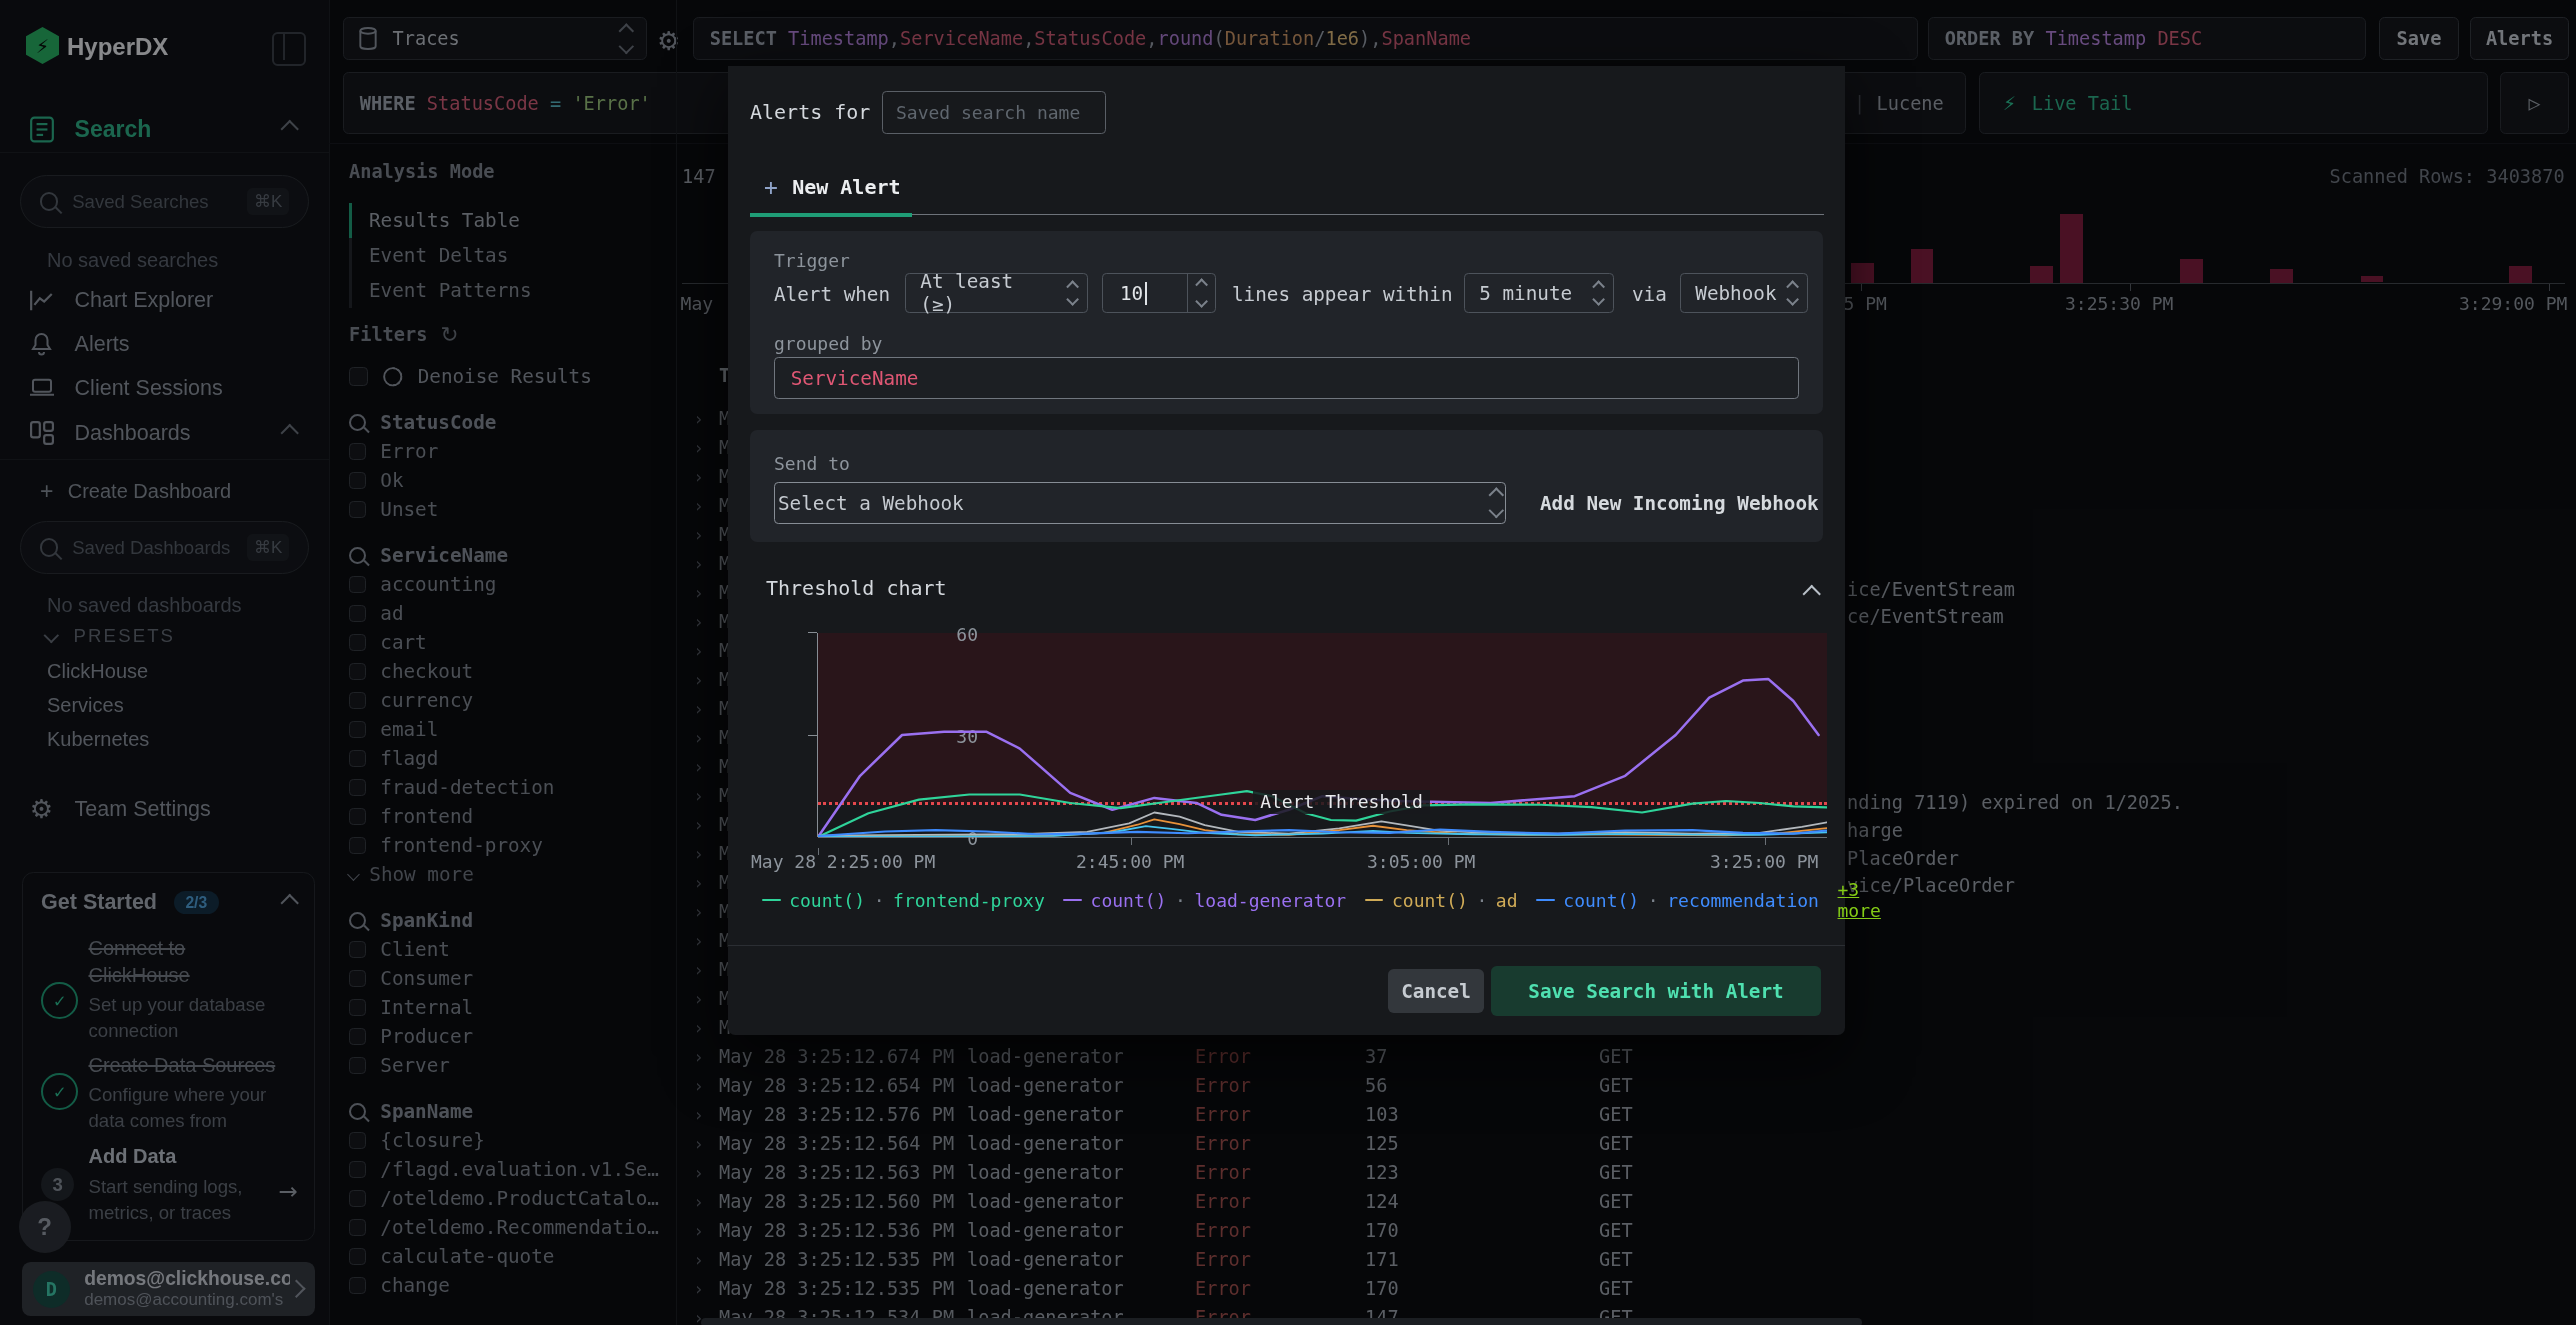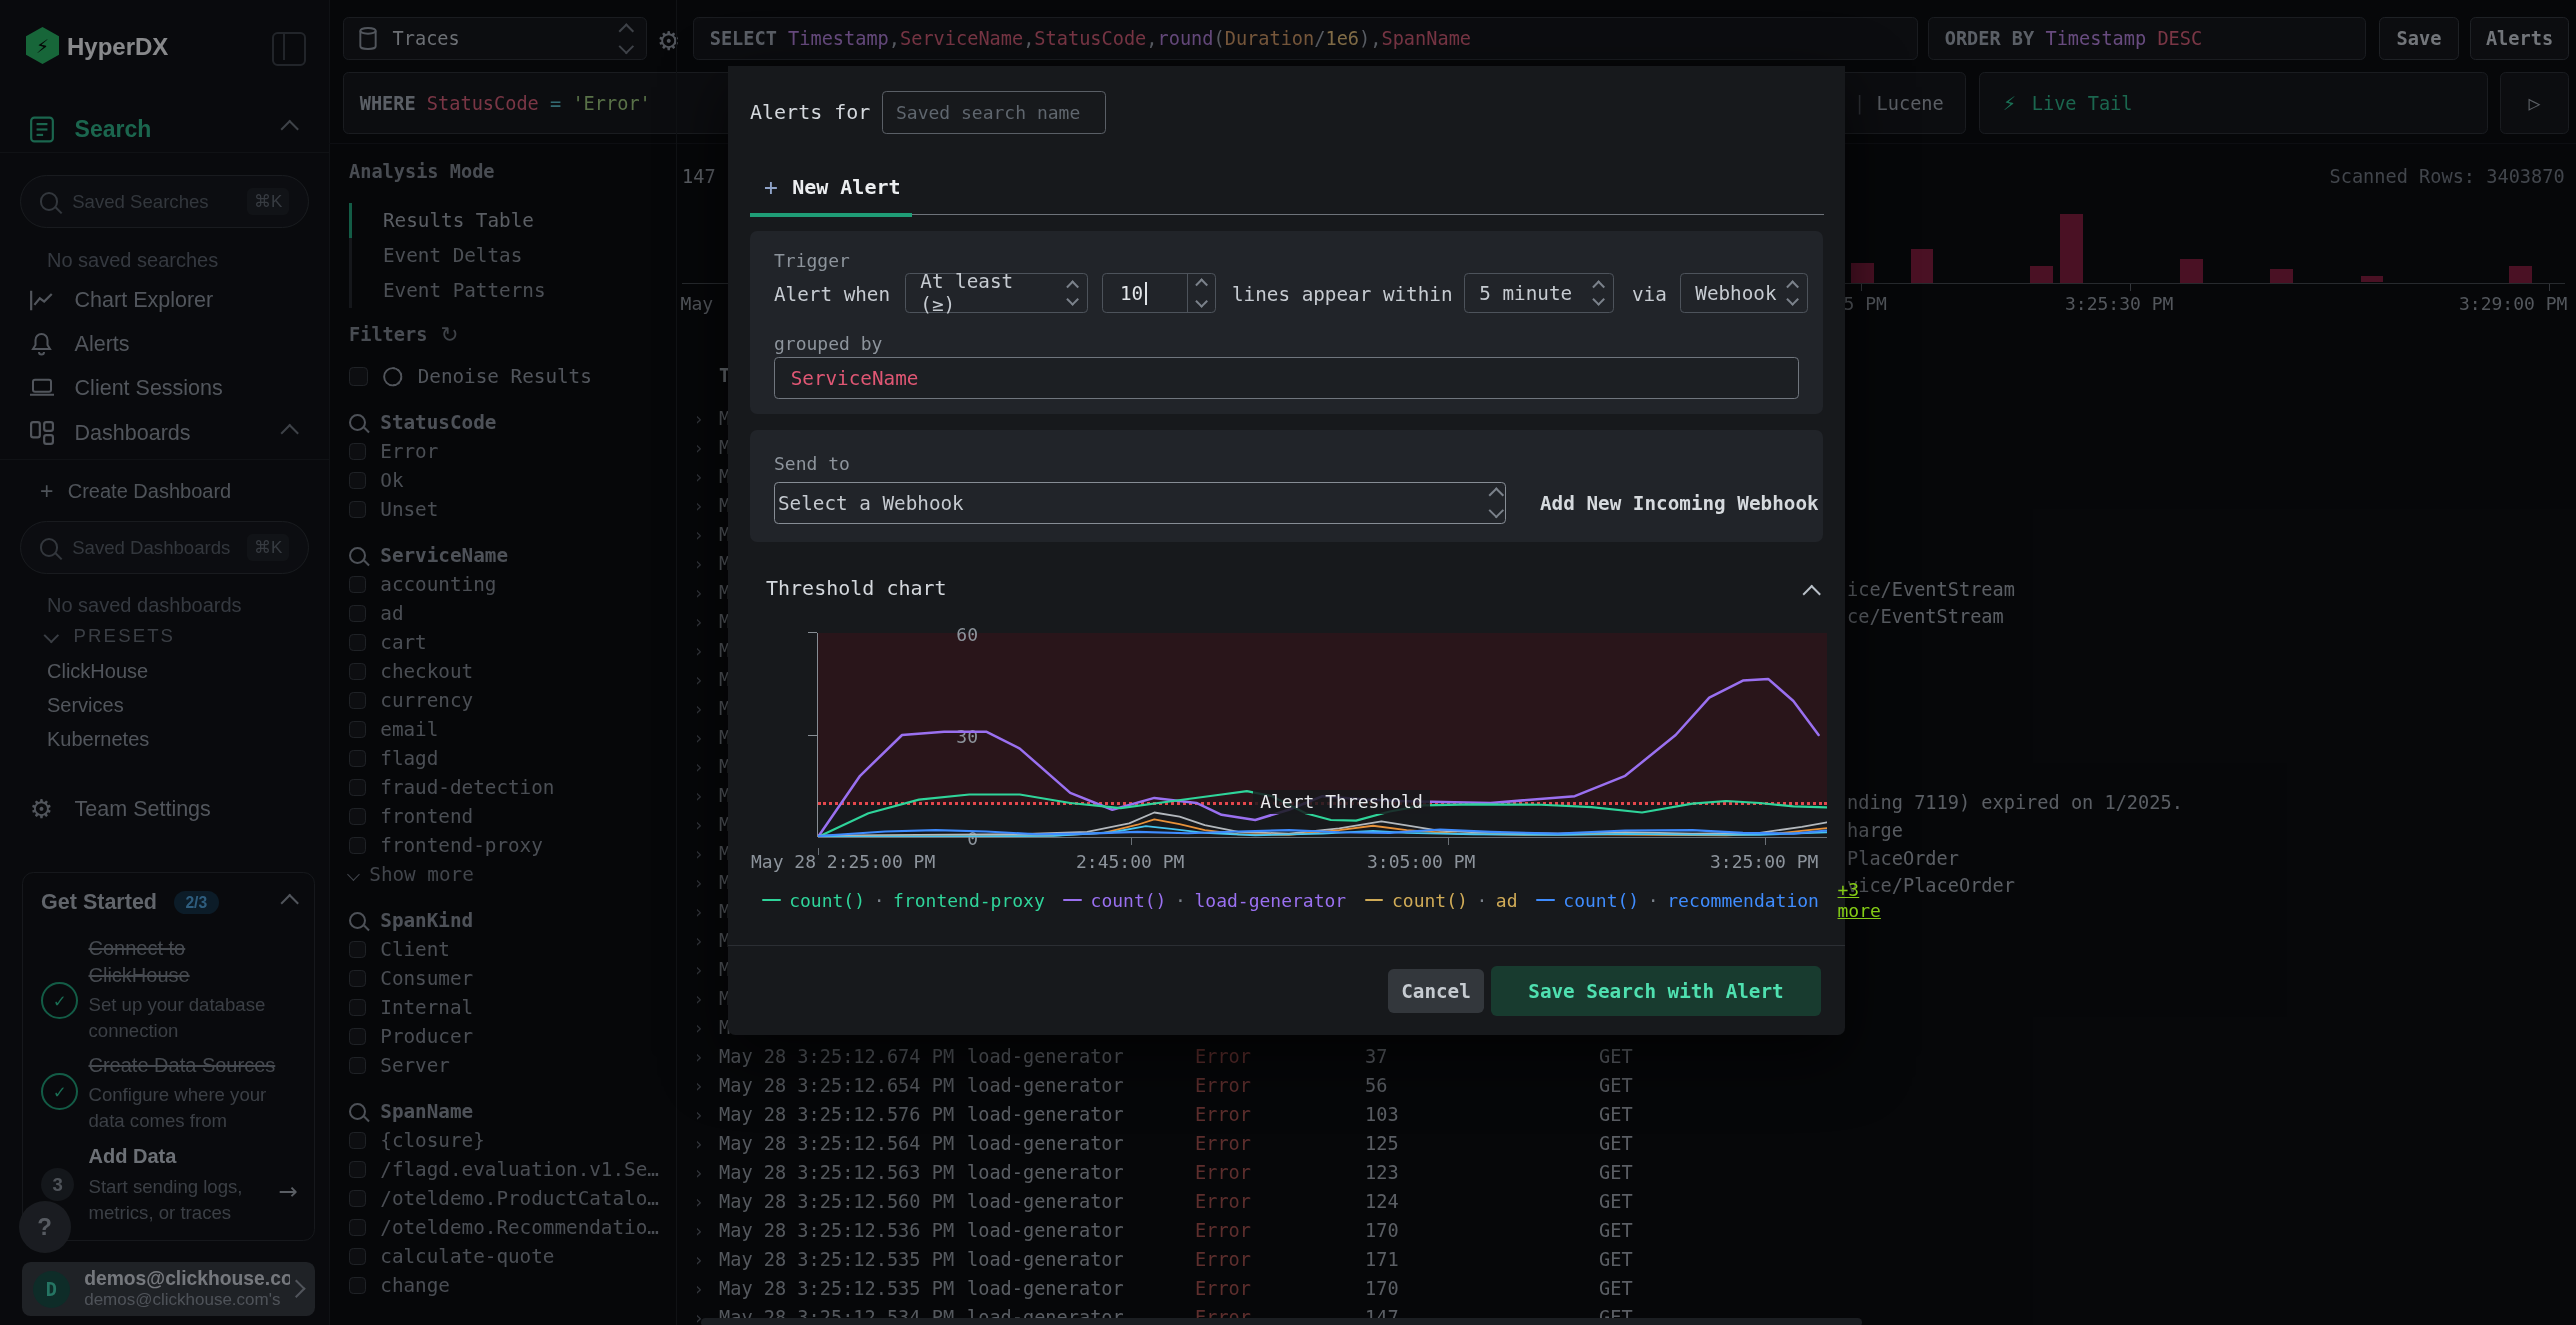--- a/index.html
+++ b/index.html
@@ -54,21 +54,21 @@
   .tok-op{color:#56b6c2;}
   .tok-str{color:#98c379;}
   .tok-punct{color:#9ba3ad;}
   .tok-plain{color:#c6cbd1;}
   .tb-btn{position:absolute;background:#131519;border:1.4px solid #33373d;border-radius:5.7px;box-sizing:border-box;display:flex;align-items:center;justify-content:center;color:#c3c9cf;font-size:18.6px;font-weight:bold;}
 
   
   #fcol{position:absolute;left:329px;top:159px;width:347px;padding-left:20px;box-sizing:border-box;font-size:19.3px;color:#7e858e;}
   .fcol-title{height:24px;display:flex;align-items:center;font-weight:bold;color:#7b828b;font-size:18.6px;}
   #modes{margin-top:20px;}
-  .mode{height:35px;display:flex;align-items:center;padding-left:31px;border-left:3.6px solid #24272c;color:#80878f;cursor:default;}
+  .mode{height:35px;display:flex;align-items:center;padding-left:17px;border-left:3.6px solid #24272c;color:#80878f;cursor:default;}
   .mode.active{border-left-color:#1f9d76;color:#9aa1a9;}
   .cbx{width:18.6px;height:18.6px;border:1.4px solid #35393f;border-radius:4.3px;background:#15171b;flex:0 0 auto;box-sizing:border-box;}
   .fgroup{margin-top:17px;}
   .fg-head{height:29px;display:flex;align-items:center;gap:14.3px;font-weight:bold;color:#848b94;}
   .fitem{height:29px;display:flex;align-items:center;gap:14.3px;color:#7e858e;}
   .fitem .lbl{white-space:nowrap;}
   .showmore{height:29px;display:flex;align-items:center;gap:11.4px;color:#6f767f;}
   .mag2{width:13px;height:13px;border:2.1px solid #848b94;border-radius:50%;position:relative;flex:0 0 auto;}
   .mag2:after{content:"";position:absolute;width:7.2px;height:2.1px;background:#848b94;transform:rotate(45deg);right:-6.4px;bottom:-2.1px;}
 
@@ -243,21 +243,21 @@
           <div class="abs" style="left: 256px; top: 305px; color: rgb(154, 161, 169); font-size: 23px; font-family: &quot;DejaVu Sans&quot;, sans-serif;">→</div>
         </div>
     </div>
 
     <div id="help-bubble">?</div>
 
     <div id="user-card">
       <div id="avatar">D</div>
       <div class="sans" style="margin-left:14.3px;overflow:hidden;">
         <div class="bold" style="font-size:19.3px;color:#c9ced4;white-space:nowrap;">demos@clickhouse.com</div>
-        <div style="font-size:17px;color:#868d96;white-space:nowrap;">demos@clickhouse.com's</div>
+        <div style="font-size:17px;color:#868d96;white-space:nowrap;">demos@accounting.com's</div>
       </div>
       <span class="chev right" style="margin-left:auto;color:#8b929b;flex:0 0 auto;"></span>
     </div>
   </aside>
 
   <div class="tb-box" style="left:343px;top:17px;width:304px;height:43px;padding:0 14.3px;">
     <span style="margin-right:14.3px;display:flex;">
       <svg width="20" height="23" viewBox="0 0 20 24">
           <ellipse cx="10" cy="4" rx="8" ry="3" fill="none" stroke="#8b929b" stroke-width="2"></ellipse>
           <path d="M2 4 v16 a8 3 0 0 0 16 0 V4" fill="none" stroke="#8b929b" stroke-width="2"></path>

